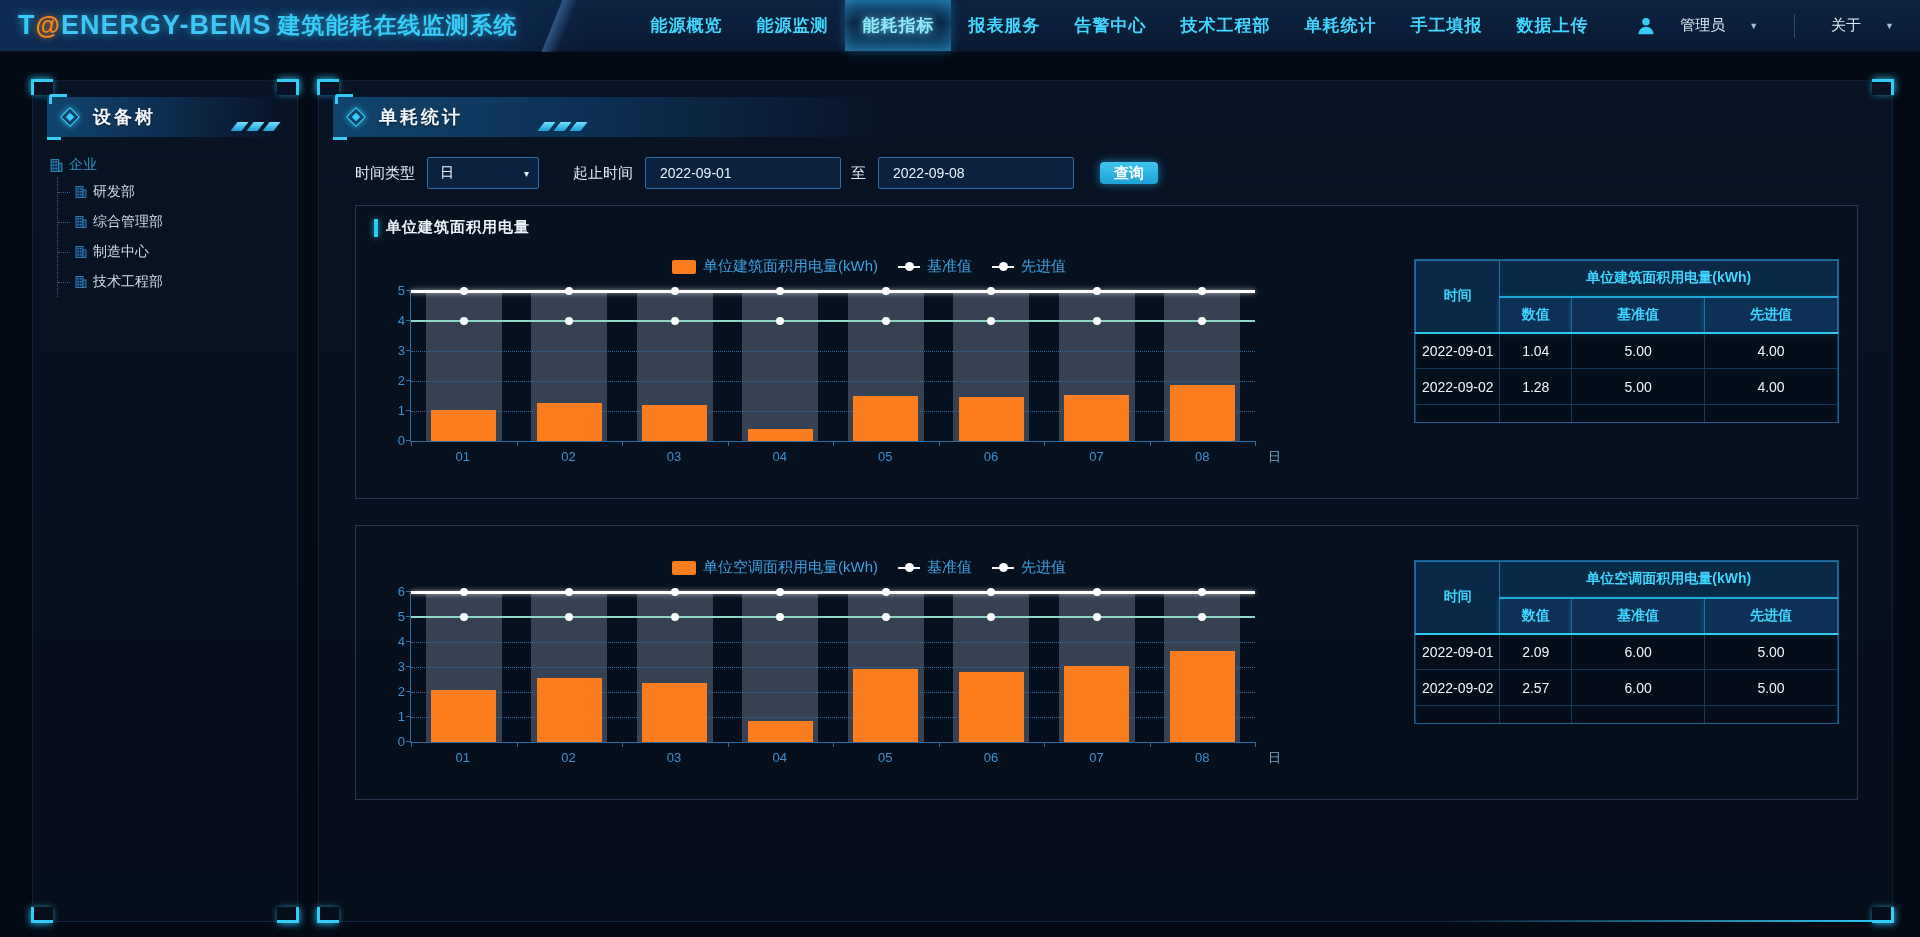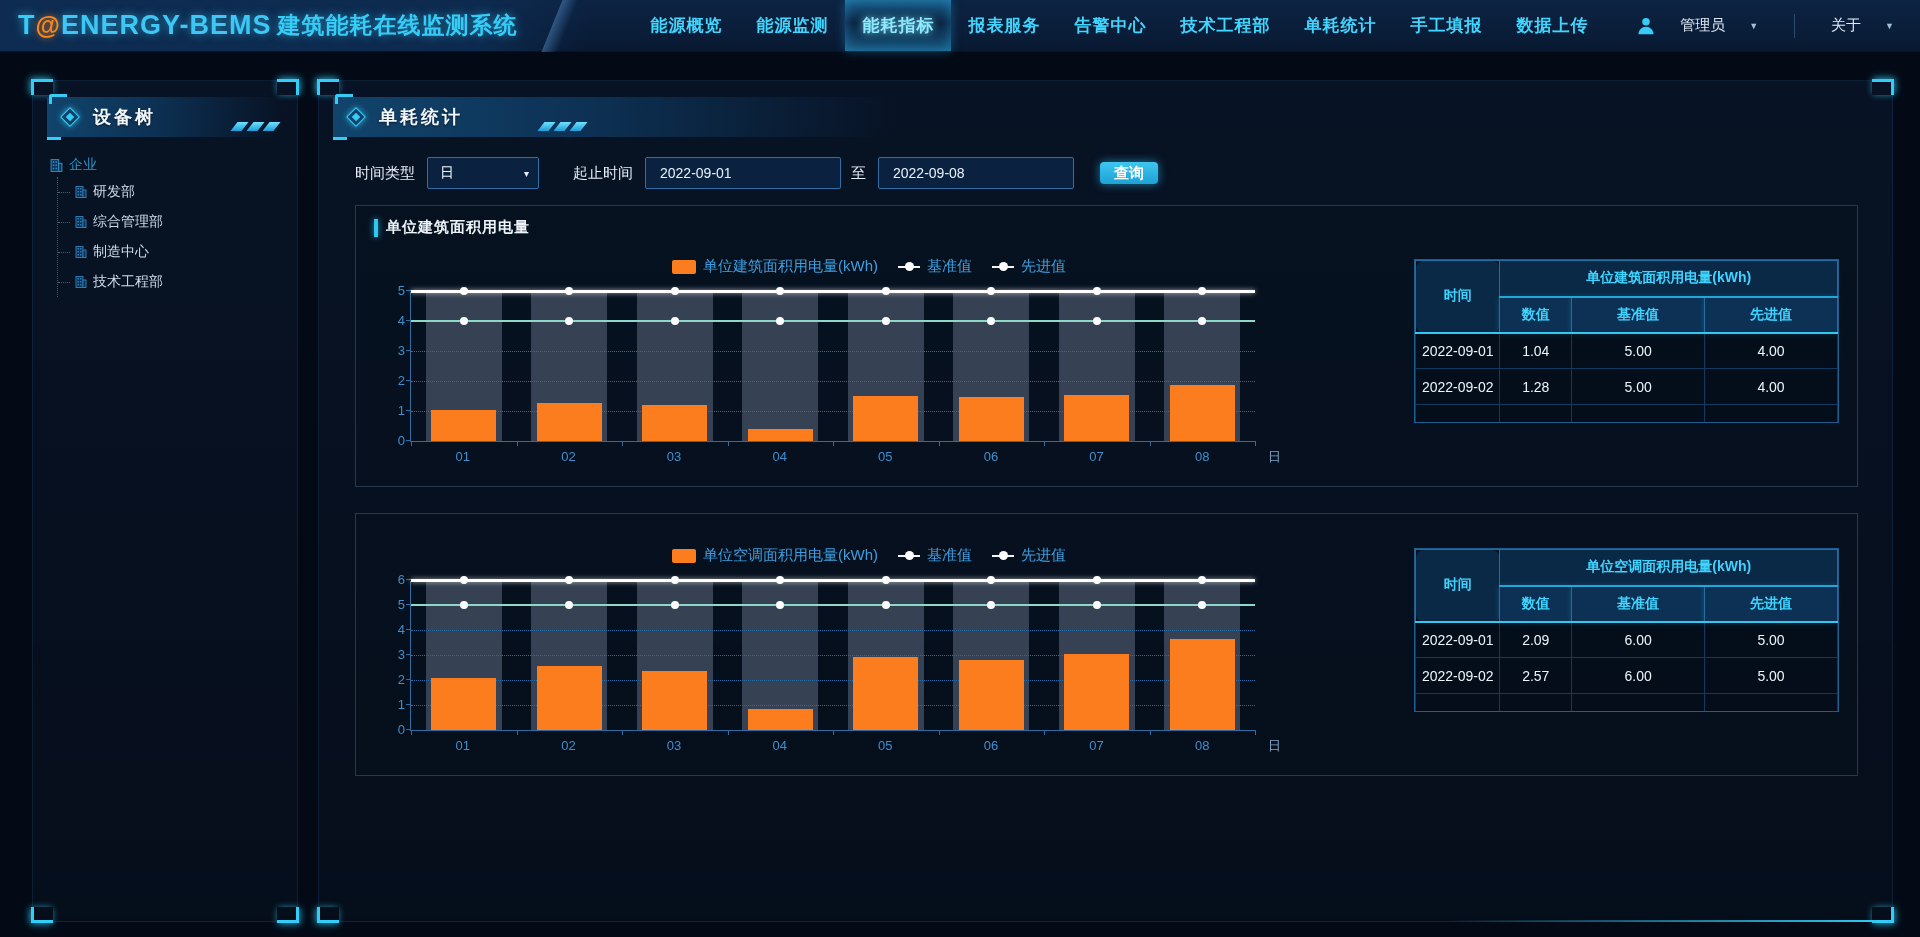--- a/index.html
+++ b/index.html
@@ -77,21 +77,21 @@
   .select .chev{position:absolute;right:9px;font-size:10px;color:#e6eef7;}
   .f-input{width:196px;height:32px;background:#0a2240;border:1px solid #2f6ea8;color:#e9f2f9;
     font-size:14px;padding:0 14px;border-radius:2px;outline:none;font-family:inherit;}
   .f-gap{width:14px;}
   .btn-query{margin-left:16px;width:58px;height:22px;border:none;border-radius:4px;cursor:pointer;
     background:linear-gradient(180deg,#3ec6ef,#1da2d6);color:#fff;font-size:15px;font-weight:bold;
     box-shadow:0 0 10px rgba(42,182,228,.65);font-family:inherit;}
 
   
   .section{position:relative;margin:0 34px 26px 36px;border:1px solid #24384f;
-    background:rgba(7,16,30,.35);padding:12px 18px 22px 18px;}
+    background:rgba(7,16,30,.35);padding:12px 18px 34px 18px;}
   .sec-title{display:flex;align-items:center;gap:8px;}
   .sec-bar{width:4px;height:18px;background:#2fc9f2;box-shadow:0 0 6px rgba(47,201,242,.8);}
   .sec-title span{color:#eef4fa;font-size:15px;font-weight:600;letter-spacing:1px;}
   .sec-row{display:flex;margin-top:16px;gap:48px;}
   .chart-col{width:950px;flex:none;}
   .legend{display:flex;justify-content:center;align-items:center;gap:20px;margin:4px 0 16px 40px;}
   .lg-item{display:flex;align-items:center;gap:7px;cursor:pointer;}
   .lg-bar{width:24px;height:14px;border-radius:2px;}
   .lg-line{position:relative;width:22px;height:2px;background:#f2f2f2;display:inline-block;}
   .lg-line .lg-dot{position:absolute;left:7px;top:-4px;width:9px;height:9px;border-radius:50%;background:#fff;}
@@ -114,21 +114,21 @@
   .xlab{flex:1;text-align:center;color:#3e8fd0;font-size:13px;}
   .xunit{position:absolute;right:-26px;bottom:-25px;color:#7fa6c8;font-size:13px;}
 
   
   .table-col{flex:1;margin-left:42px;margin-top:6px;max-width:545px;}
   .tablewrap{max-height:164px;overflow:hidden;border:1px solid #1b5f92;}
   table{width:100%;border-collapse:collapse;table-layout:fixed;}
   th,td{border:1px solid #123a5e;height:36px;text-align:center;padding:0;}
   thead th{color:#3fd4ff;font-size:14px;font-weight:bold;border-color:#1e6fa6;background:#0a2947;}
   thead .sub th{background:#0c3154;border-bottom:2px solid #2fc9f2;box-shadow:0 1px 6px rgba(47,201,242,.35);}
-  thead th.time-h{background:#0a2947;border-bottom:2px solid #2fc9f2;border-radius:8px;}
+  thead th.time-h{background:#0a2947;border-bottom:2px solid #2fc9f2;}
   thead th.group-h{border-bottom:2px solid #1fa8d8;}
   tbody td{color:#eef5fb;font-size:14px;background:rgba(4,12,24,.55);}
   tbody tr.partial td{height:18px;}
 </style>
 </head>
 <body>
 
 <header class="navbar">
   <div class="logo">
     <span class="b-t">T</span>

